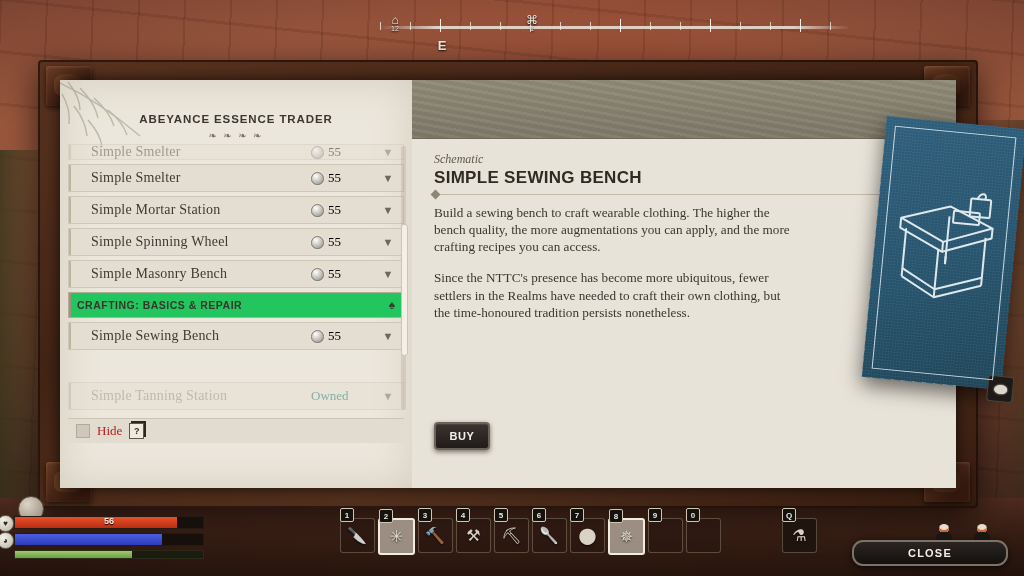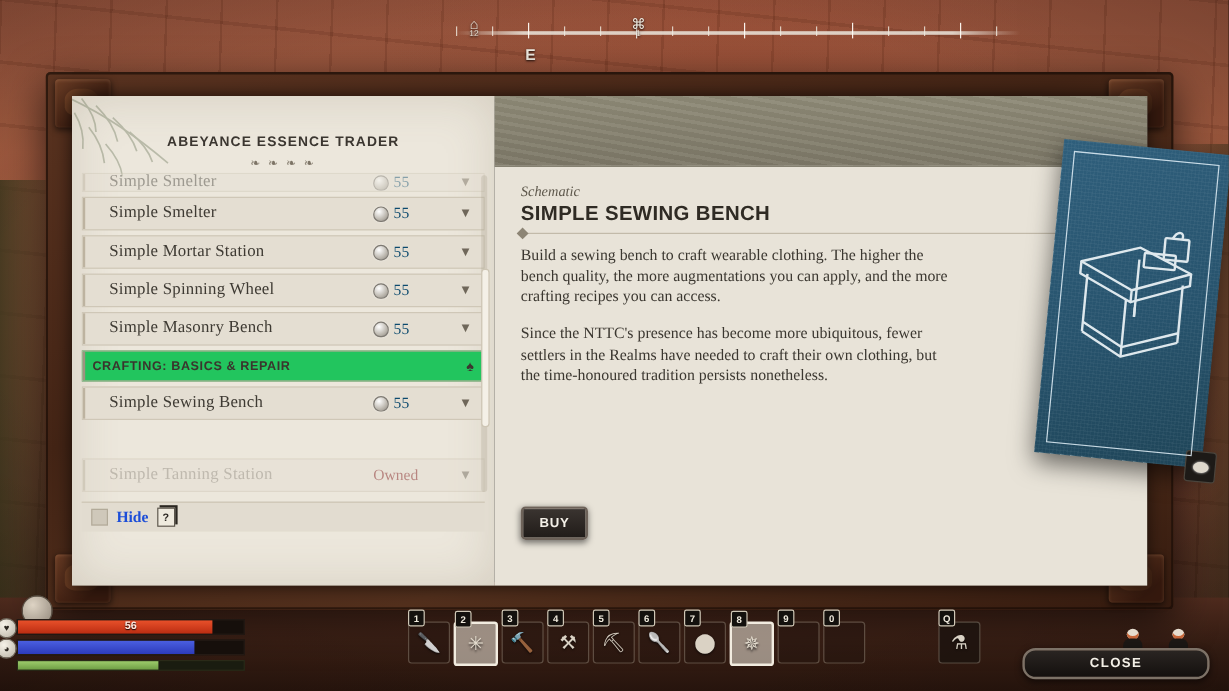--- a/index.html
+++ b/index.html
@@ -60,22 +60,22 @@
   .leaf{position:absolute;left:-6px;top:-4px;width:120px;height:100px;opacity:.5;}
   .trader-title{position:absolute;left:0;right:0;top:33px;text-align:center;
       font-family:"Liberation Sans",sans-serif;font-weight:700;font-size:11.5px;letter-spacing:.9px;
       color:#3b3630;}
   .orn{position:absolute;left:0;right:0;top:50px;text-align:center;font-size:10px;color:#7d7466;letter-spacing:2px;}
 
   .listwrap{position:absolute;left:8px;top:64px;width:336px;height:270px;overflow:hidden;}
   .row{position:relative;display:flex;align-items:center;height:26px;margin-bottom:4px;
        background:#e4ded2;border:1px solid #cfc7b7;box-shadow:inset 2px 0 0 #bdb3a0;}
   .row .name{flex:1;padding-left:22px;font-size:14px;color:#3e3a33;letter-spacing:.2px;}
-  .row .price{display:flex;align-items:center;gap:4px;font-size:13px;color:#0c4a6e;min-width:62px;}
-  .row .owned{font-size:13px;color:#7f1d1d;min-width:62px;}
+  .row .price{display:flex;align-items:center;gap:4px;font-size:13px;color:#000000;min-width:62px;}
+  .row .owned{font-size:13px;color:#0f766e;min-width:62px;}
   .row .caret{width:30px;text-align:center;color:#6f675a;font-size:11px;}
   .row.dim{opacity:.48;margin-top:32px;}
   .row.dim .name{color:#8e887c;}
   .row.partial{opacity:.45;}
   .cat{display:flex;align-items:center;height:24px;margin-bottom:4px;background:#22c55e;
        border:1px solid #b5ac98;padding:0 8px;box-shadow:inset 2px 0 0 #9d9380;}
   .cat .ctxt{flex:1;font-family:"Liberation Sans",sans-serif;font-weight:700;font-size:10.5px;
        letter-spacing:.5px;color:#3a352d;}
   .cat .cico{color:#3c372f;font-size:12px;}
 
@@ -83,21 +83,21 @@
   .coin i{position:absolute;inset:0;border-radius:50% 50% 45% 45%;
        background:radial-gradient(circle at 35% 30%,#fff,#b9b4ab 65%,#8c8782);
        border:1px solid #7e7a73;box-shadow:0 0 2px rgba(255,255,255,.5);}
 
   .scrollbar{position:absolute;right:6px;top:66px;width:5px;height:264px;background:rgba(160,150,130,.25);border-radius:3px;}
   .scrollthumb{position:absolute;left:0;top:78px;width:5px;height:130px;background:#f4f0e7;border-radius:3px;border:1px solid #cdc5b4;}
 
   .hidebar{position:absolute;left:8px;right:8px;top:338px;height:24px;background:#e2dcd0;
      border-top:1px solid #cdc5b4;display:flex;align-items:center;gap:7px;padding:0 8px;}
   .chk{width:12px;height:12px;background:#cfc8ba;border:1px solid #b2aa99;}
-  .hidebar .lbl{font-size:13px;color:#1d4ed8;font-weight:bold;}
+  .hidebar .lbl{font-size:13px;color:#b91c1c;}
   .keyhint{display:inline-flex;align-items:center;justify-content:center;width:13px;height:14px;
      background:#efeade;border:1px solid #5c564c;font-family:"Liberation Sans",sans-serif;
      font-size:9px;font-weight:700;color:#2e2a24;box-shadow:2px -2px 0 #2a2620;}
 
   
   .rightpane{position:relative;flex:1;height:408px;background:#e8e3d8;overflow:hidden;}
   .rp-head{position:absolute;left:0;right:0;top:0;height:58px;background:linear-gradient(180deg,#8e8a77,#7d7867);
      border-bottom:1px solid #6e6a59;}
   .rp-head:after{content:"";position:absolute;inset:0;
      background:repeating-linear-gradient(10deg, rgba(255,255,255,.05) 0 3px, rgba(0,0,0,.03) 3px 7px);}

